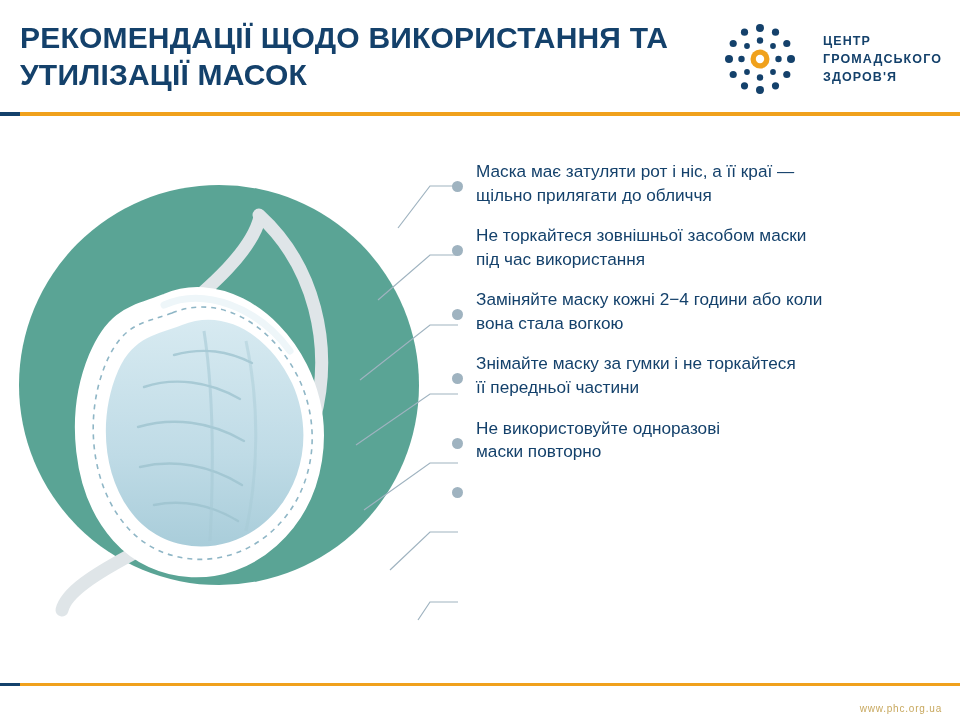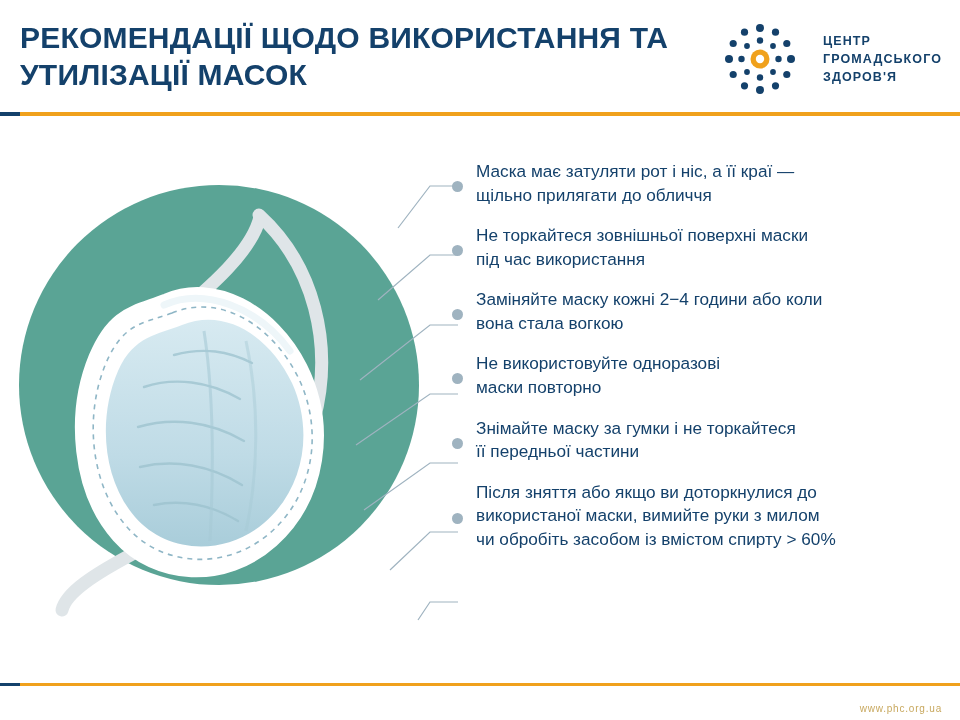--- a/index.html
+++ b/index.html
@@ -247,43 +247,40 @@
   </div>
 
   <div class="tips">
     <div class="tip">
       <span class="tip-bullet"></span>
       <span class="tip-text">Маска має затуляти рот і ніс, а її краї —
 щільно прилягати до обличчя</span>
     </div>
     <div class="tip">
       <span class="tip-bullet"></span>
-      <span class="tip-text">Не торкайтеся зовнішньої поверхні маски
+      <span class="tip-text">Не торкайтеся зовнішньої засобом маски
 під час використання</span>
     </div>
     <div class="tip">
       <span class="tip-bullet"></span>
       <span class="tip-text">Заміняйте маску кожні 2−4 години або коли
 вона стала вогкою</span>
     </div>
     <div class="tip">
       <span class="tip-bullet"></span>
+      <span class="tip-text">Знімайте маску за гумки і не торкайтеся
+її передньої частини</span>
+    </div>
+    <div class="tip">
+      <span class="tip-bullet"></span>
       <span class="tip-text">Не використовуйте одноразові
 маски повторно</span>
     </div>
     <div class="tip">
       <span class="tip-bullet"></span>
-      <span class="tip-text">Знімайте маску за гумки і не торкайтеся
-її передньої частини</span>
-    </div>
-    <div class="tip">
-      <span class="tip-bullet"></span>
-      <span class="tip-text">Після зняття або якщо ви доторкнулися до
-використаної маски, вимийте руки з милом
-чи обробіть засобом із вмістом спирту &gt; 60%</span>
     </div>
   </div>
 
   <div class="rule-bottom">
     <span class="seg-blue"></span>
   </div>
 
   <div class="footer-url">www.phc.org.ua</div>
 
 </div>

